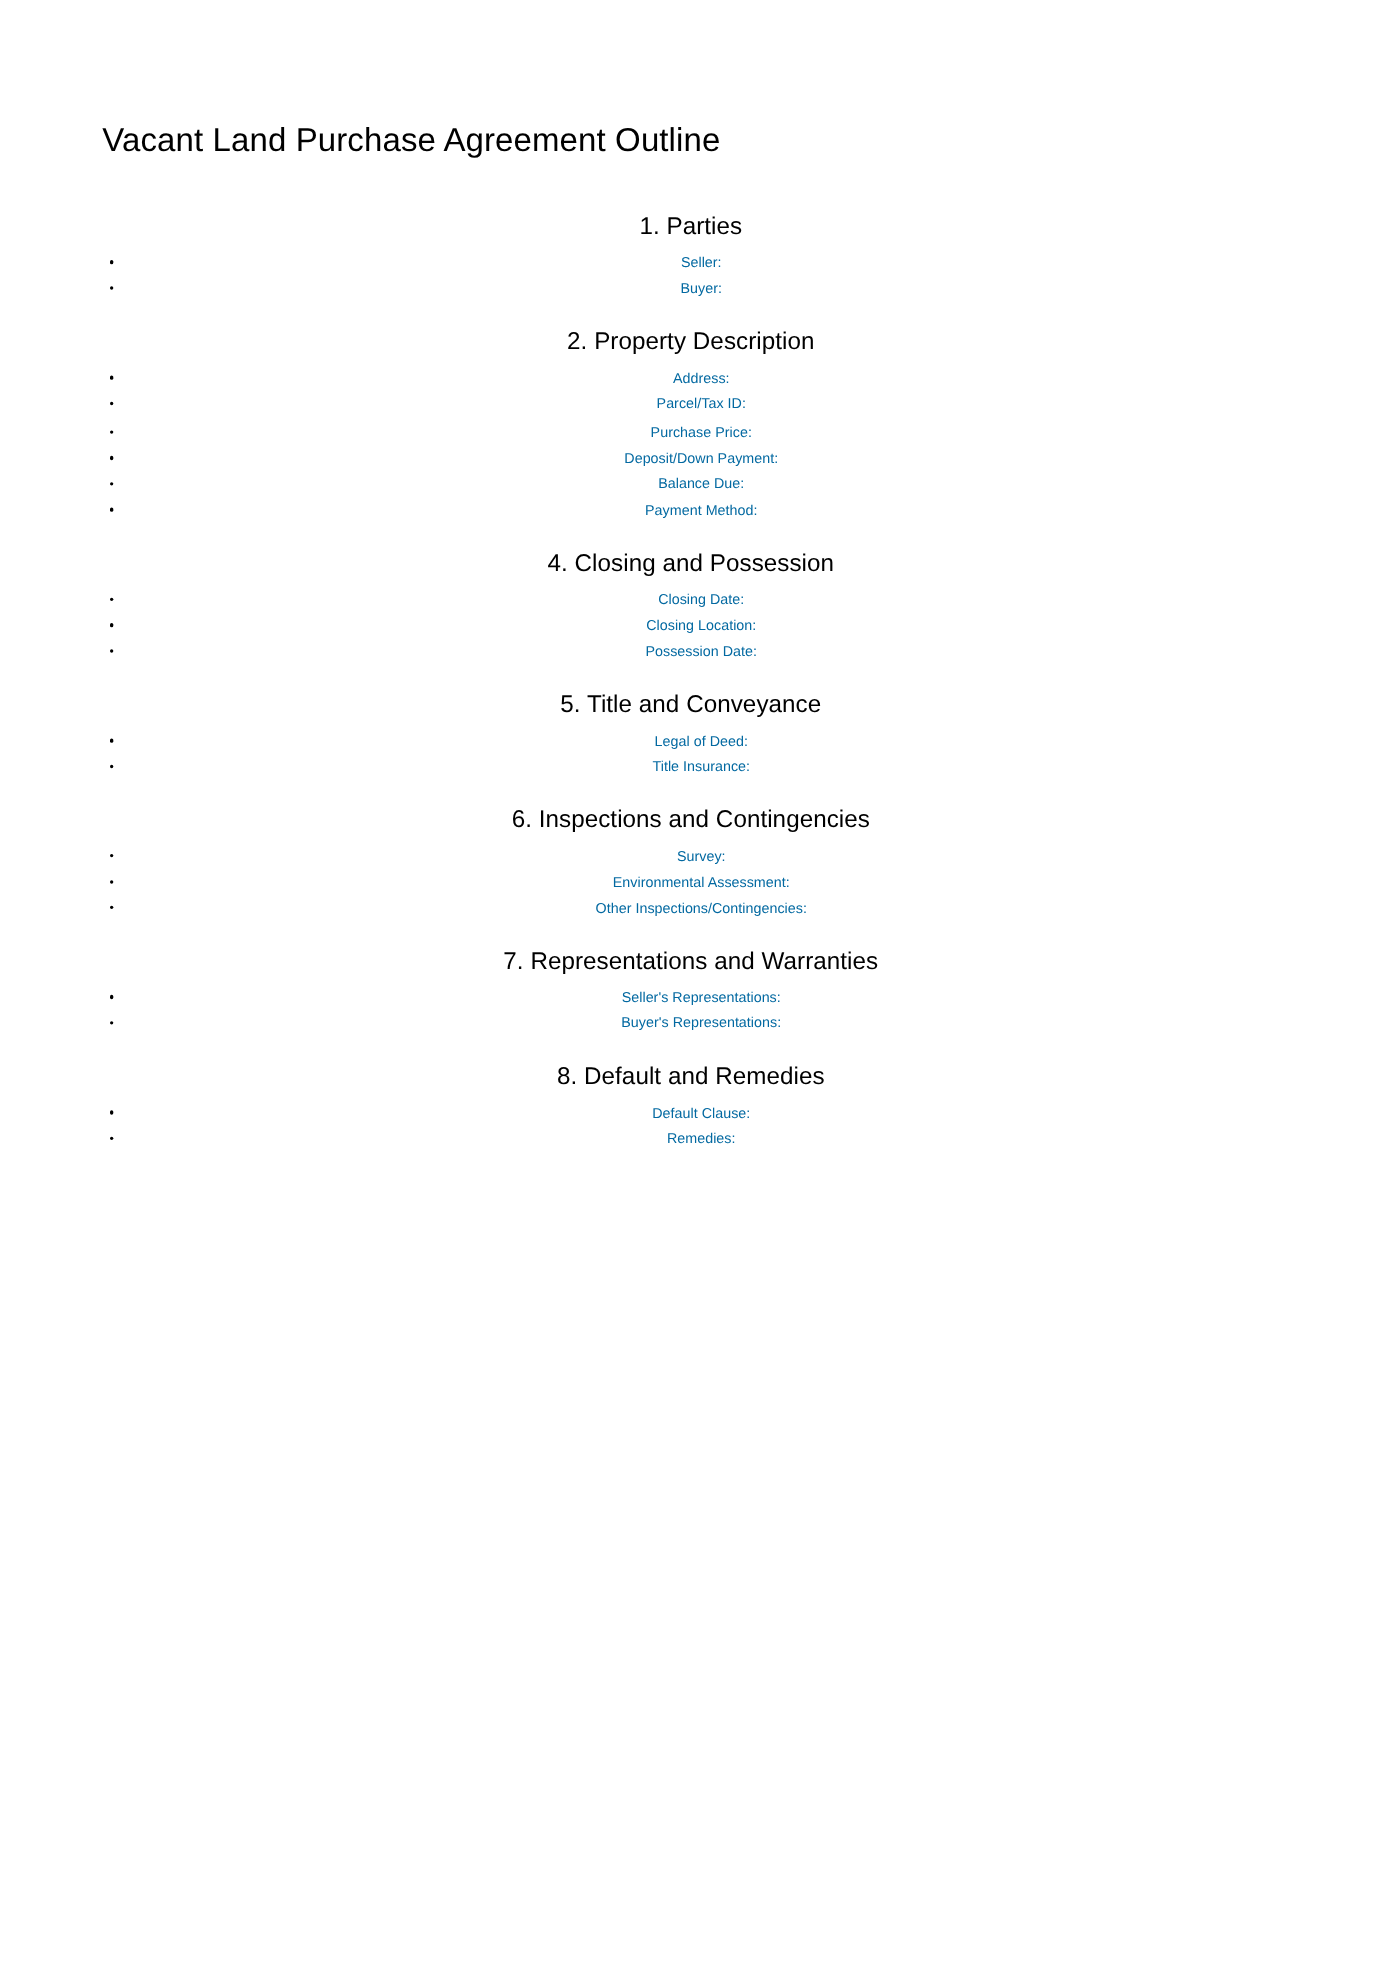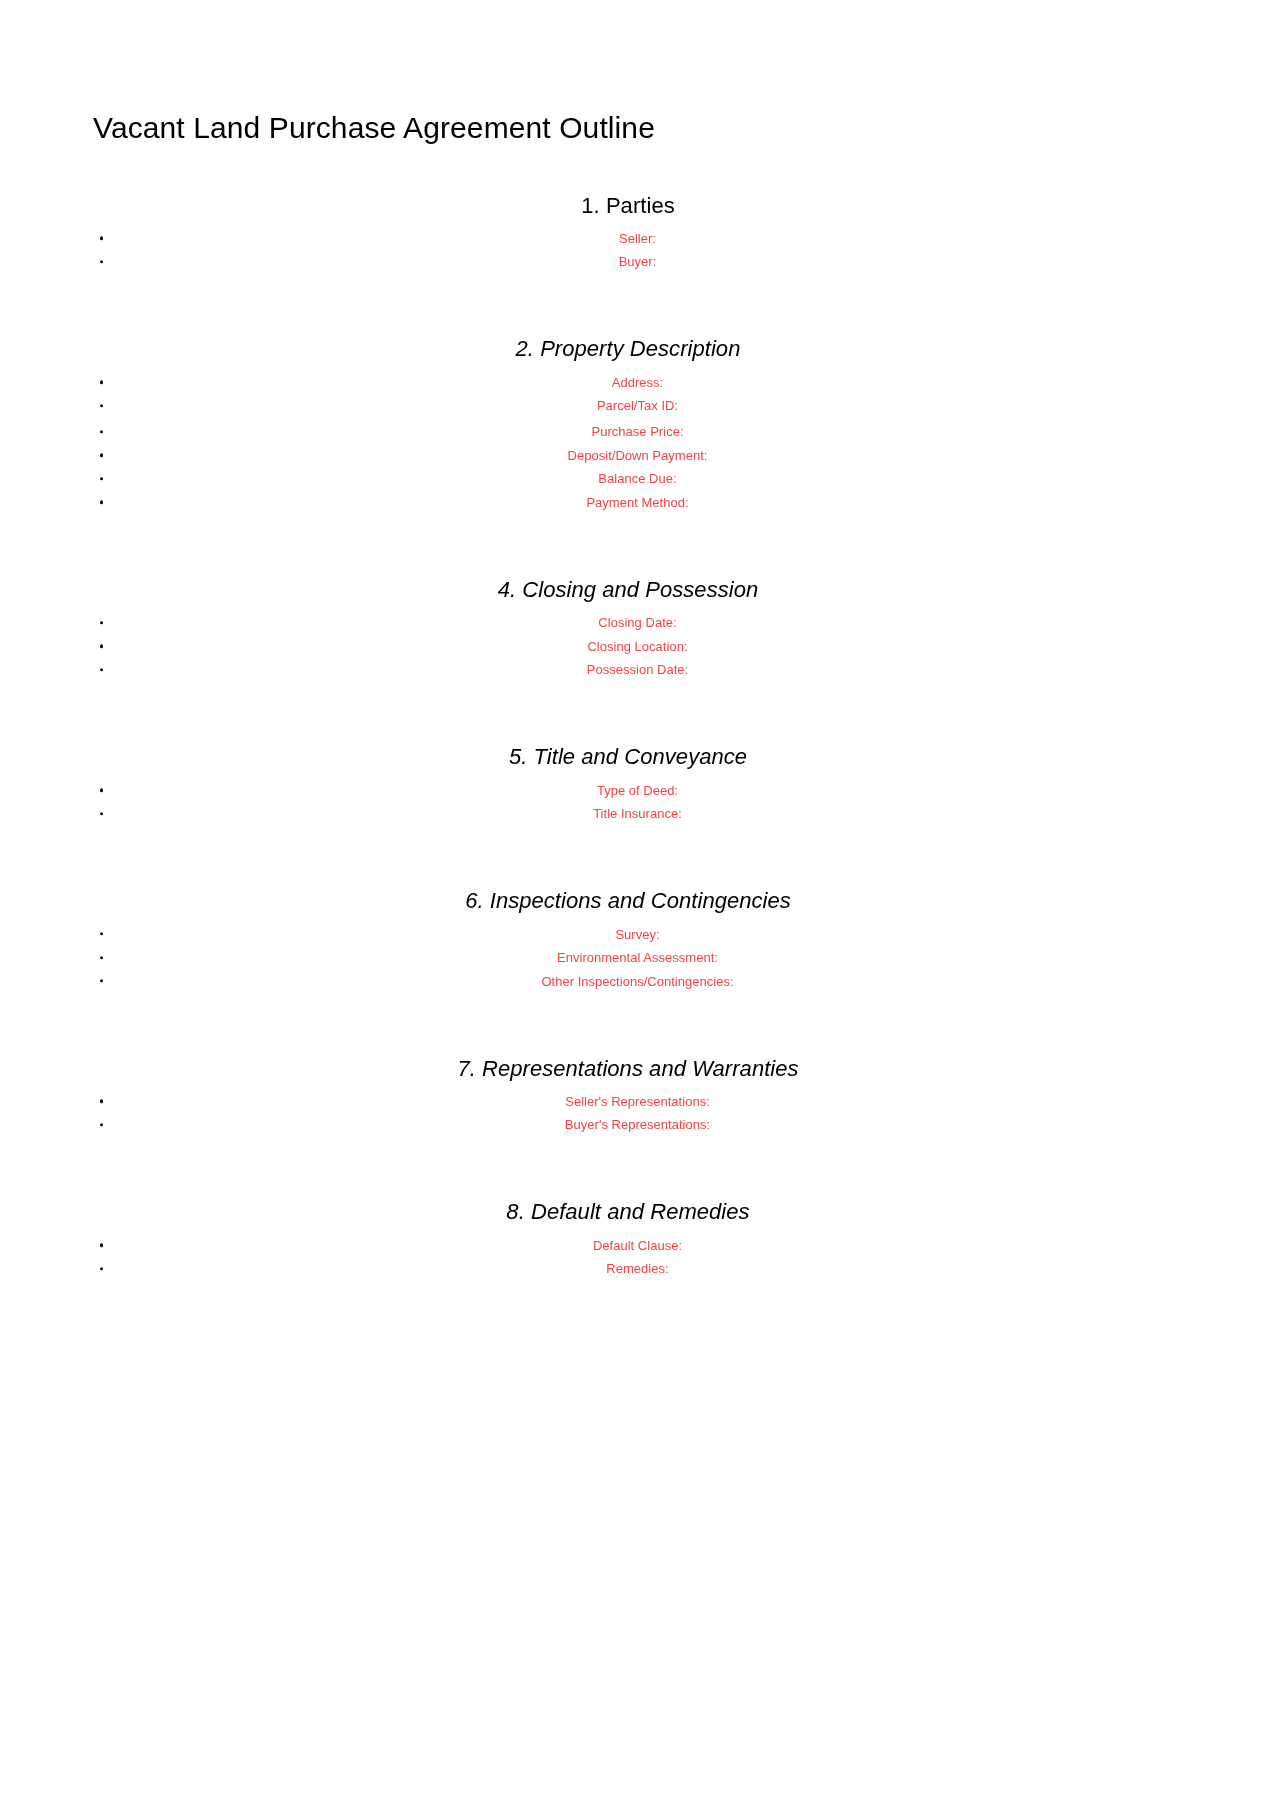--- a/index.html
+++ b/index.html
@@ -42,35 +42,35 @@
     font-size: 22px;
     font-weight: 400;
     line-height: 1.2;
     margin: 0;
     padding: 0;
     letter-spacing: 0.05px;
     color: #000000;
   }
   
   .section:nth-of-type(1) .section-heading { margin-top: 46px; }
-  .section + .section .section-heading { margin-top: 68px; font-style: italic; }
+  .section + .section .section-heading { margin-top: 29px; }
 
   ul.bullets {
     list-style: none;
     margin: 13px 0 0 0;
     padding: 0;
   }
   ul.bullets li {
     position: relative;
     font-size: 13px;
     font-weight: 400;
     line-height: 1.0;
     margin: 0 0 10.5px 0;
     padding-left: 19px;
-    color: #ef4444;
+    color: #0369a1;
     letter-spacing: 0.02px;
   }
   ul.bullets li:last-child {
     margin-bottom: 0;
   }
   ul.bullets li .bullet-marker {
     position: absolute;
     left: 7px;
     top: 50%;
     transform: translateY(-50%);
@@ -117,21 +117,21 @@
         <h2 class="section-heading">4. Closing and Possession</h2>
         <ul class="bullets">
           <li><span class="bullet-marker"></span><span class="bullet-text">Closing Date:</span></li>
           <li><span class="bullet-marker"></span><span class="bullet-text">Closing Location:</span></li>
           <li><span class="bullet-marker"></span><span class="bullet-text">Possession Date:</span></li>
         </ul>
       </section>
       <section class="section">
         <h2 class="section-heading">5. Title and Conveyance</h2>
         <ul class="bullets">
-          <li><span class="bullet-marker"></span><span class="bullet-text">Type of Deed:</span></li>
+          <li><span class="bullet-marker"></span><span class="bullet-text">Legal of Deed:</span></li>
           <li><span class="bullet-marker"></span><span class="bullet-text">Title Insurance:</span></li>
         </ul>
       </section>
       <section class="section">
         <h2 class="section-heading">6. Inspections and Contingencies</h2>
         <ul class="bullets">
           <li><span class="bullet-marker"></span><span class="bullet-text">Survey:</span></li>
           <li><span class="bullet-marker"></span><span class="bullet-text">Environmental Assessment:</span></li>
           <li><span class="bullet-marker"></span><span class="bullet-text">Other Inspections/Contingencies:</span></li>
         </ul>

